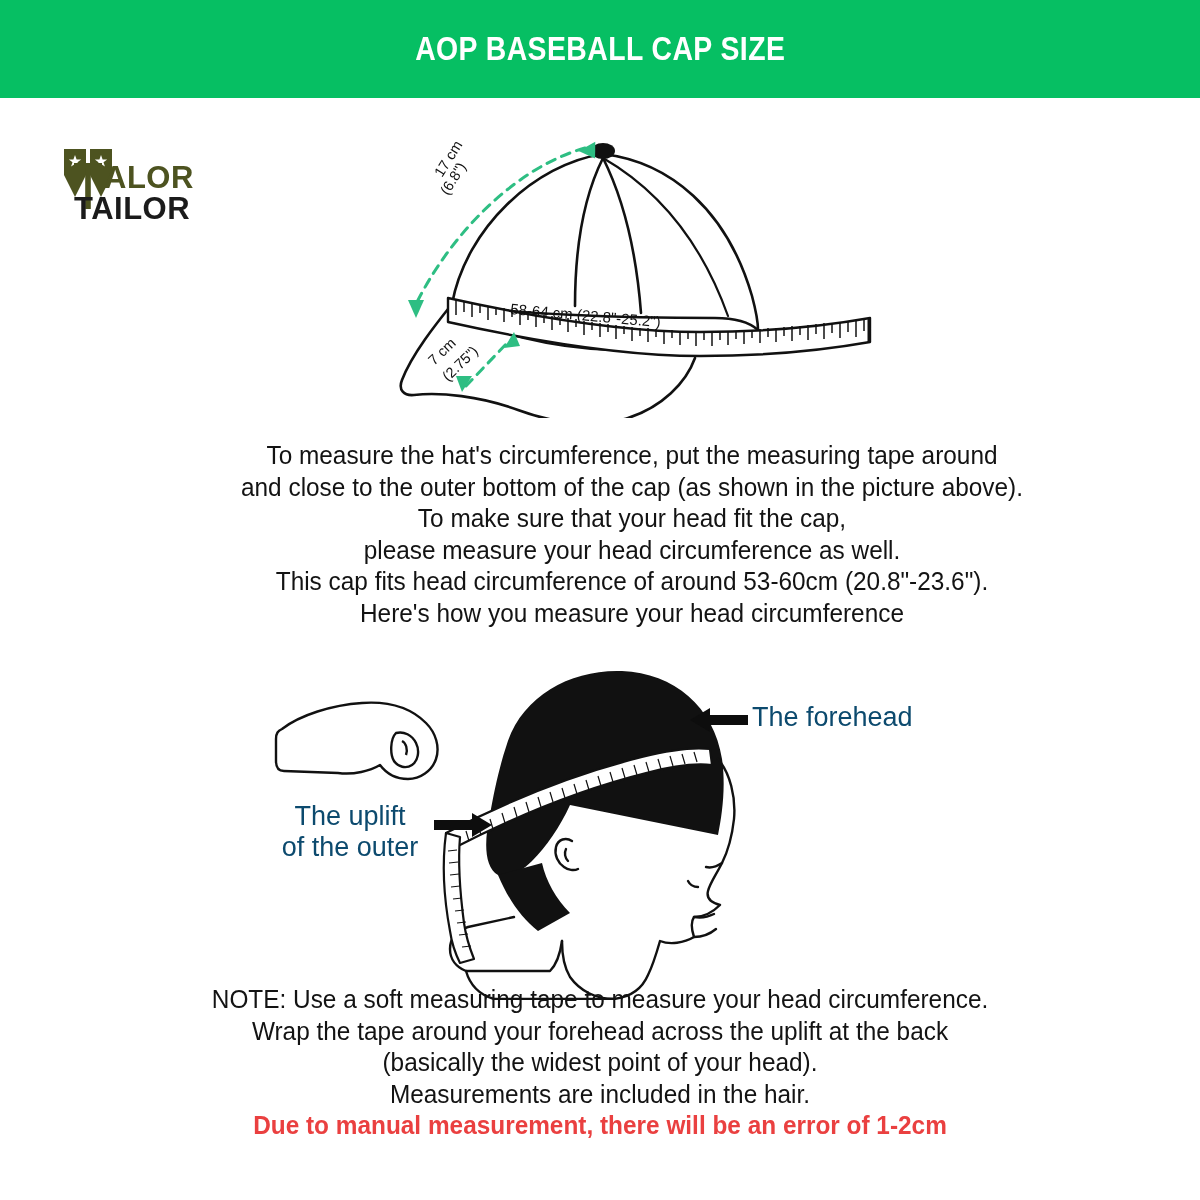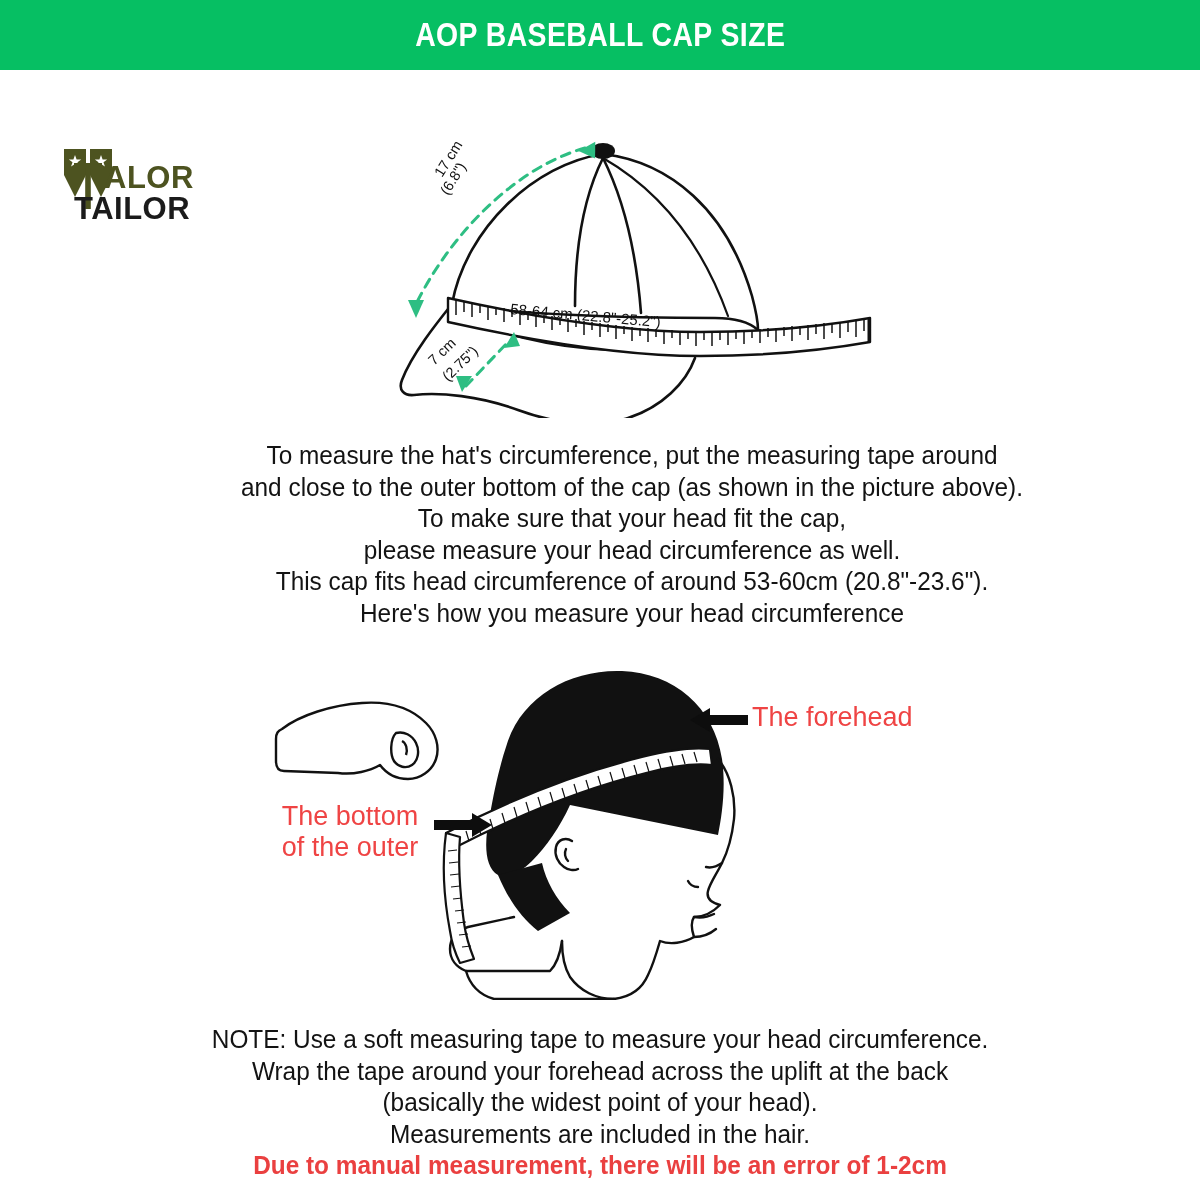--- a/index.html
+++ b/index.html
@@ -12,21 +12,21 @@
     height: 1200px;
     font-family: "Liberation Sans", sans-serif;
     color: #141414;
     overflow: hidden;
     position: relative;
   }
 
   
   .banner {
     width: 1200px;
-    height: 70px;
+    height: 98px;
     background: #06bf63;
     display: flex;
     align-items: center;
     justify-content: center;
   }
   .banner-title {
     color: #ffffff;
     font-family: "Liberation Sans Narrow", "Liberation Sans", sans-serif;
     font-weight: bold;
     font-size: 33px;
@@ -64,42 +64,42 @@
   }
   .text-block .line {
     display: block;
     font-size: 26.5px;
     line-height: 31.5px;
     color: #131313;
     transform: scaleX(0.92);
     white-space: nowrap;
   }
   #intro-block { top: 440px; padding-left: 32px; }
-  #note-block  { top: 1024px; }
+  #note-block  { top: 984px; }
   .line.warning {
     color: #ea4040;
     font-weight: bold;
   }
 
   
   .head-figure {
     position: absolute;
     left: 270px;
     top: 655px;
     width: 700px;
     height: 345px;
   }
 
   
   .callout {
     position: absolute;
     font-family: "Liberation Sans", sans-serif;
     font-size: 27px;
     line-height: 31px;
-    color: #ef4444;
+    color: #0c4a6e;
     white-space: nowrap;
   }
   #forehead-label { left: 752px; top: 702px; }
   #uplift-label {
     left: 270px;
     top: 801px;
     text-align: center;
     width: 160px;
   }
   .arrow-svg { position: absolute; }
@@ -320,21 +320,21 @@
     </g>
   </svg>
 </div>
 
 <svg class="arrow-svg" id="forehead-arrow" width="58" height="26" viewBox="0 0 58 26">
   <polygon points="0,13 20,1 20,8 58,8 58,18 20,18 20,25" fill="#0d0d0d"></polygon>
 </svg>
 <div class="callout" id="forehead-label">The forehead</div>
 
 <div class="callout" id="uplift-label">
-  <span>The bottom</span><br>
+  <span>The uplift</span><br>
   <span>of the outer</span>
 </div>
 <svg class="arrow-svg" id="uplift-arrow" width="58" height="26" viewBox="0 0 58 26">
   <polygon points="58,13 38,1 38,8 0,8 0,18 38,18 38,25" fill="#0d0d0d"></polygon>
 </svg>
 
 <div class="text-block" id="note-block">
   <span class="line">NOTE: Use a soft measuring tape to measure your head circumference.</span>
   <span class="line">Wrap the tape around your forehead across the uplift at the back</span>
   <span class="line">(basically the widest point of your head).</span>

